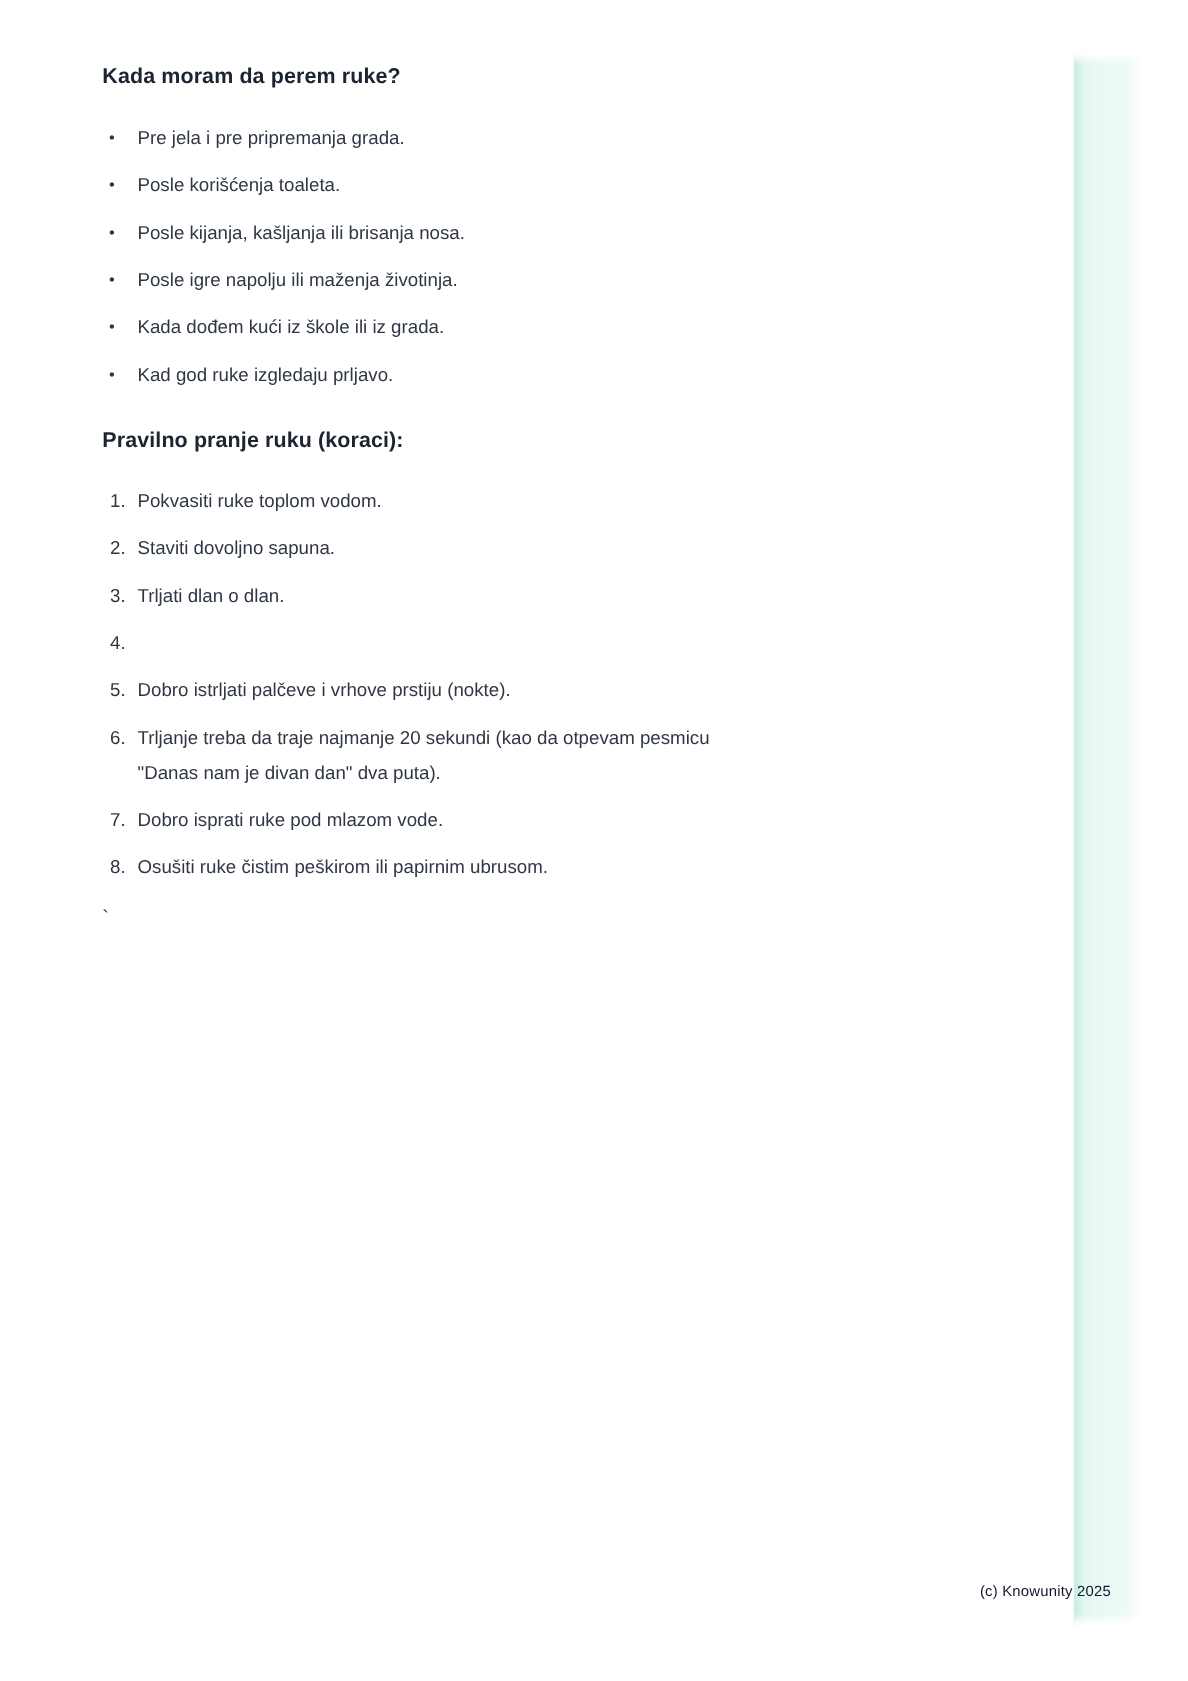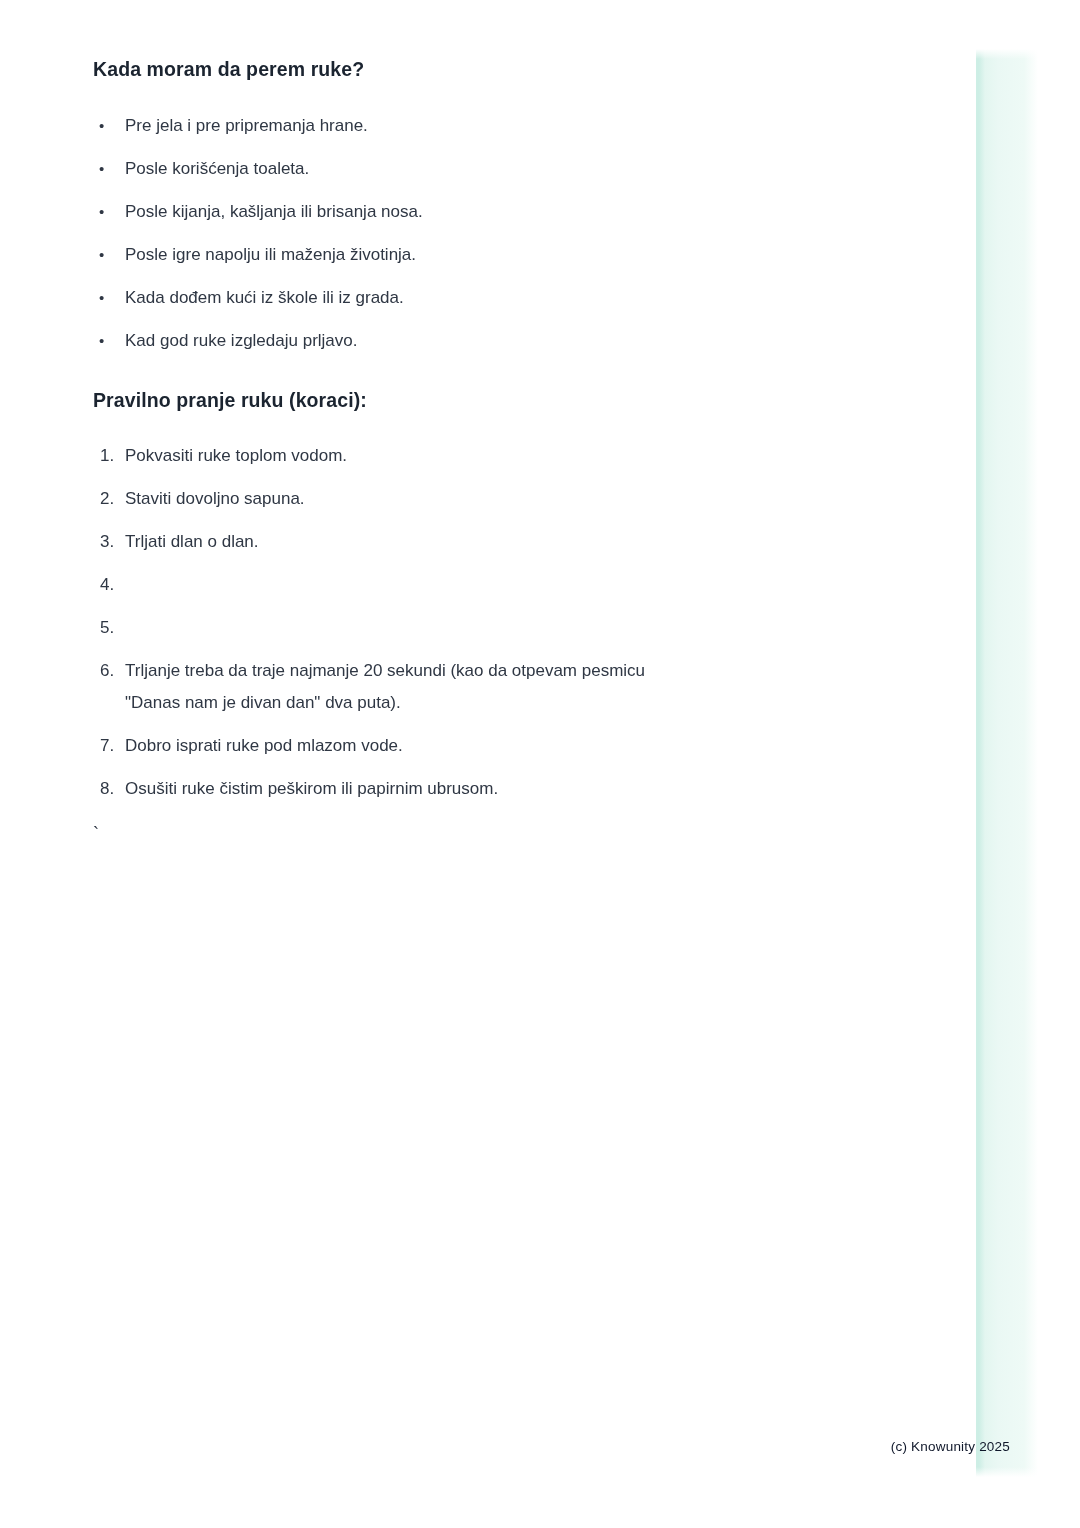--- a/index.html
+++ b/index.html
@@ -111,21 +111,21 @@
 
 <div class="accent-strip"></div>
 
 <div class="doc">
 
   <h2 class="doc-heading" id="when-title">Kada moram da perem ruke?</h2>
 
   <ul class="bullet-list">
     <li>
       <span class="bullet">•</span>
-      <span>Pre jela i pre pripremanja hrane.</span>
+      <span>Pre jela i pre pripremanja grada.</span>
     </li>
     <li>
       <span class="bullet">•</span>
       <span>Posle korišćenja toaleta.</span>
     </li>
     <li>
       <span class="bullet">•</span>
       <span>Posle kijanja, kašljanja ili brisanja nosa.</span>
     </li>
     <li>
@@ -155,20 +155,21 @@
     </li>
     <li>
       <span class="num">3.</span>
       <span class="step-text">Trljati dlan o dlan.</span>
     </li>
     <li>
       <span class="num">4.</span>
     </li>
     <li>
       <span class="num">5.</span>
+      <span class="step-text">Dobro istrljati palčeve i vrhove prstiju (nokte).</span>
     </li>
     <li>
       <span class="num">6.</span>
       <span class="step-text">Trljanje treba da traje najmanje 20 sekundi (kao da otpevam pesmicu
 "Danas nam je divan dan" dva puta).</span>
     </li>
     <li>
       <span class="num">7.</span>
       <span class="step-text">Dobro isprati ruke pod mlazom vode.</span>
     </li>

